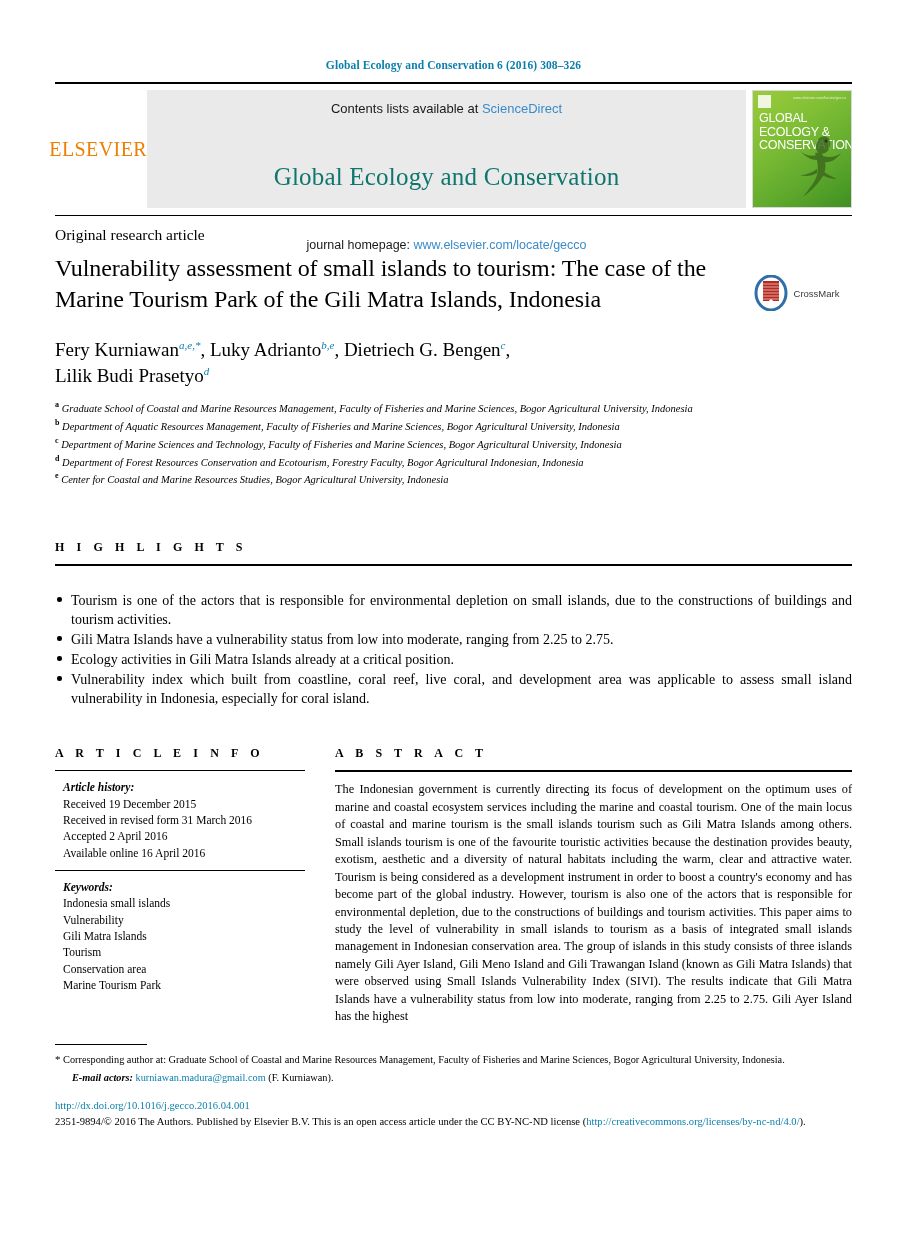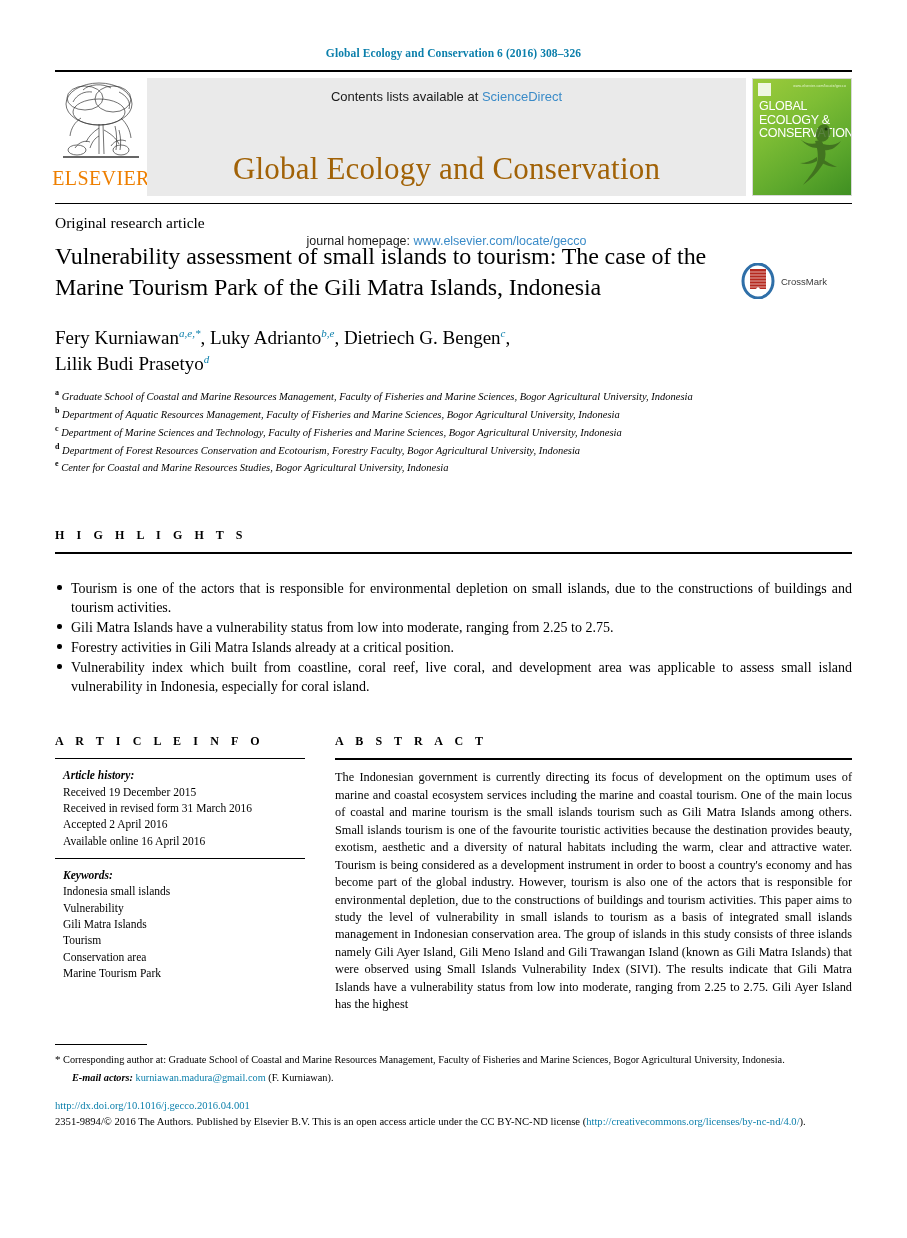--- a/index.html
+++ b/index.html
@@ -14,21 +14,21 @@
     font-family: "Liberation Serif", "DejaVu Serif", serif;
     color: #000000;
     position: relative;
     overflow: hidden;
   }
   .page {
     position: relative;
     width: 907px;
     height: 1212px;
     box-sizing: border-box;
-    padding: 0 55px;
+    padding: 12px 55px;
   }
 
   
   .running-head {
     text-align: center;
     color: #0b7fab;
     font-weight: bold;
     font-size: 11.5px;
     letter-spacing: .1px;
     padding-top: 47px;
@@ -42,22 +42,23 @@
   .banner {
     display: flex;
     align-items: stretch;
     height: 118px;
     margin-top: 6px;
   }
   .elsevier-logo {
     width: 92px;
     flex: 0 0 92px;
     display: flex;
-    flex-direction: column;
+    flex-direction: row;
     align-items: center;
+    justify-content: flex-end;
     padding-bottom: 2px;
   }
   .tree-svg { display:block; }
   .elsevier-word {
     font-family: "Liberation Serif", serif;
     color: #EE7F00;
     font-size: 20px;
     letter-spacing: .4px;
     line-height: 1;
     margin-top: 2px;
@@ -75,22 +76,22 @@
     gap: 47px;
   }
   .contents-line {
     font-family: "Liberation Sans", sans-serif;
     font-size: 13px;
     color: #1a1a1a;
   }
   .contents-line .sd-link { color: #3a8bc8; }
   .journal-title {
     font-family: "Liberation Serif", serif;
-    font-size: 31px;
-    color: #a16207;
+    font-size: 25px;
+    color: #0f766e;
     letter-spacing: .2px;
   }
   .homepage-line {
     font-family: "Liberation Sans", sans-serif;
     font-size: 12.5px;
     color: #1a1a1a;
   }
   .homepage-line .hp-link { color: #3a8bc8; }
   .cover-thumb {
     width: 100px;
@@ -142,20 +143,21 @@
     line-height: 1.29;
     letter-spacing: -.1px;
   }
   .crossmark {
     flex: 0 0 auto;
     width: 112px;
     margin-top: 22px;
     display: flex;
     align-items: center;
     gap: 5px;
+    justify-content: center;
   }
   .crossmark-label {
     font-family: "Liberation Sans", sans-serif;
     font-size: 9.5px;
     color: #3a3a3a;
   }
 
   
   .authors {
     font-size: 19px;
@@ -352,31 +354,31 @@
     </div>
     <div>
       <span>Lilik Budi Prasetyo</span><sup>d</sup>
     </div>
   </div>
 
   <div class="affiliations">
     <div><sup>a</sup> <span>Graduate School of Coastal and Marine Resources Management, Faculty of Fisheries and Marine Sciences, Bogor Agricultural University, Indonesia</span></div>
     <div><sup>b</sup> <span>Department of Aquatic Resources Management, Faculty of Fisheries and Marine Sciences, Bogor Agricultural University, Indonesia</span></div>
     <div><sup>c</sup> <span>Department of Marine Sciences and Technology, Faculty of Fisheries and Marine Sciences, Bogor Agricultural University, Indonesia</span></div>
-    <div><sup>d</sup> <span>Department of Forest Resources Conservation and Ecotourism, Forestry Faculty, Bogor Agricultural University, Indonesia</span></div>
+    <div><sup>d</sup> <span>Department of Forest Resources Conservation and Ecotourism, Forestry Faculty, Bogor Agricultural Indonesian, Indonesia</span></div>
     <div><sup>e</sup> <span>Center for Coastal and Marine Resources Studies, Bogor Agricultural University, Indonesia</span></div>
   </div>
 
   <div class="highlights">
     <div class="section-head">H I G H L I G H T S</div>
     <div class="thick-rule"></div>
     <ul class="hl-list">
       <li>Tourism is one of the actors that is responsible for environmental depletion on small islands, due to the constructions of buildings and tourism activities.</li>
       <li>Gili Matra Islands have a vulnerability status from low into moderate, ranging from 2.25 to 2.75.</li>
-      <li>Forestry activities in Gili Matra Islands already at a critical position.</li>
+      <li>Ecology activities in Gili Matra Islands already at a critical position.</li>
       <li>Vulnerability index which built from coastline, coral reef, live coral, and development area was applicable to assess small island vulnerability in Indonesia, especially for coral island.</li>
     </ul>
   </div>
 
   <div class="columns">
     <div class="col-info">
       <div class="section-head">A R T I C L E     I N F O</div>
       <div class="thin-rule"></div>
       <div class="info-group">
         <div class="info-label">Article history:</div>

